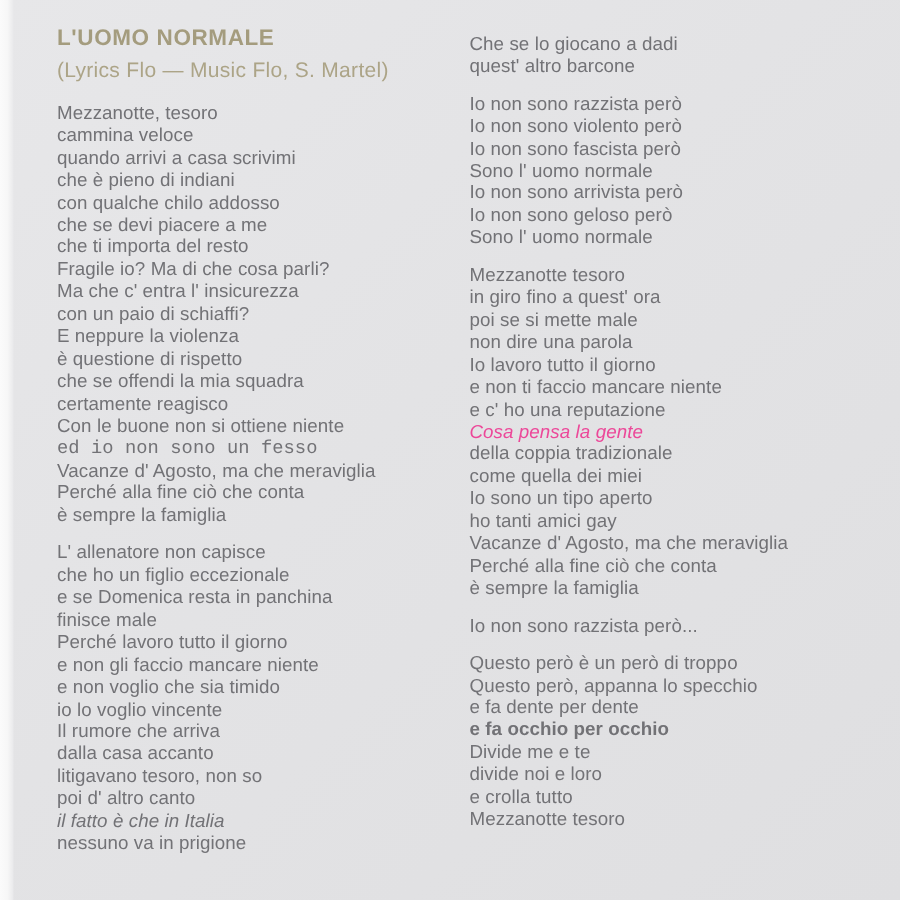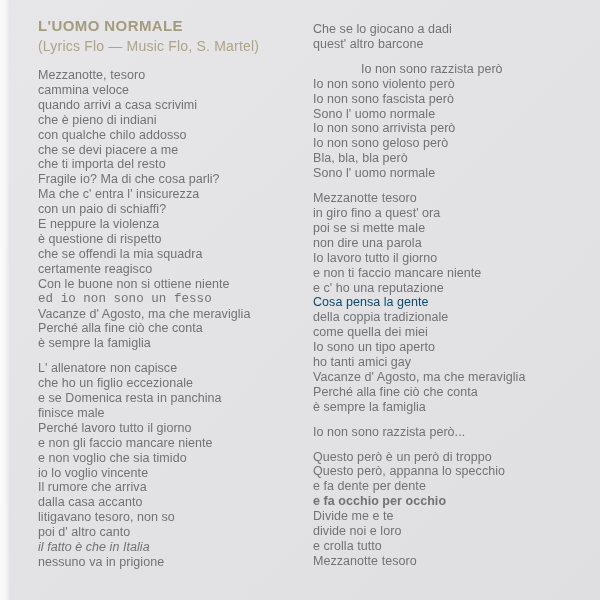--- a/index.html
+++ b/index.html
@@ -110,38 +110,37 @@
       </div>
   </div>
 
   <div class="col col-right">
     <div>
         <div class="stanza">
           <div class="lyric-line" style="color: rgb(114, 114, 118);">Che se lo giocano a dadi</div>
           <div class="lyric-line" style="color: rgb(114, 114, 118);">quest' altro barcone</div>
         </div>
         <div class="stanza">
-          <div class="lyric-line" style="color: rgb(114, 114, 118); margin-left: 48px;">Io non sono razzista però</div>
+          <div class="lyric-line" style="color: rgb(114, 114, 118);">Io non sono razzista però</div>
           <div class="lyric-line" style="color: rgb(114, 114, 118);">Io non sono violento però</div>
           <div class="lyric-line" style="color: rgb(114, 114, 118);">Io non sono fascista però</div>
           <div class="lyric-line" style="color: rgb(114, 114, 118);">Sono l' uomo normale</div>
           <div class="lyric-line" style="color: rgb(114, 114, 118);">Io non sono arrivista però</div>
           <div class="lyric-line" style="color: rgb(114, 114, 118);">Io non sono geloso però</div>
-          <div class="lyric-line" style="color: rgb(114, 114, 118);">Bla, bla, bla però</div>
           <div class="lyric-line" style="color: rgb(114, 114, 118);">Sono l' uomo normale</div>
         </div>
         <div class="stanza">
           <div class="lyric-line" style="color: rgb(114, 114, 118);">Mezzanotte tesoro</div>
           <div class="lyric-line" style="color: rgb(114, 114, 118);">in giro fino a quest' ora</div>
           <div class="lyric-line" style="color: rgb(114, 114, 118);">poi se si mette male</div>
           <div class="lyric-line" style="color: rgb(114, 114, 118);">non dire una parola</div>
           <div class="lyric-line" style="color: rgb(114, 114, 118);">Io lavoro tutto il giorno</div>
           <div class="lyric-line" style="color: rgb(114, 114, 118);">e non ti faccio mancare niente</div>
           <div class="lyric-line" style="color: rgb(114, 114, 118);">e c' ho una reputazione</div>
-          <div class="lyric-line" style="color: #0c4a6e;">Cosa pensa la gente</div>
+          <div class="lyric-line" style="color: #ec4899; font-style: italic;">Cosa pensa la gente</div>
           <div class="lyric-line" style="color: rgb(114, 114, 118);">della coppia tradizionale</div>
           <div class="lyric-line" style="color: rgb(114, 114, 118);">come quella dei miei</div>
           <div class="lyric-line" style="color: rgb(114, 114, 118);">Io sono un tipo aperto</div>
           <div class="lyric-line" style="color: rgb(114, 114, 118);">ho tanti amici gay</div>
           <div class="lyric-line" style="color: rgb(114, 114, 118);">Vacanze d' Agosto, ma che meraviglia</div>
           <div class="lyric-line" style="color: rgb(114, 114, 118);">Perché alla fine ciò che conta</div>
           <div class="lyric-line" style="color: rgb(114, 114, 118);">è sempre la famiglia</div>
         </div>
         <div class="stanza">
           <div class="lyric-line" style="color: rgb(114, 114, 118);">Io non sono razzista però...</div>

